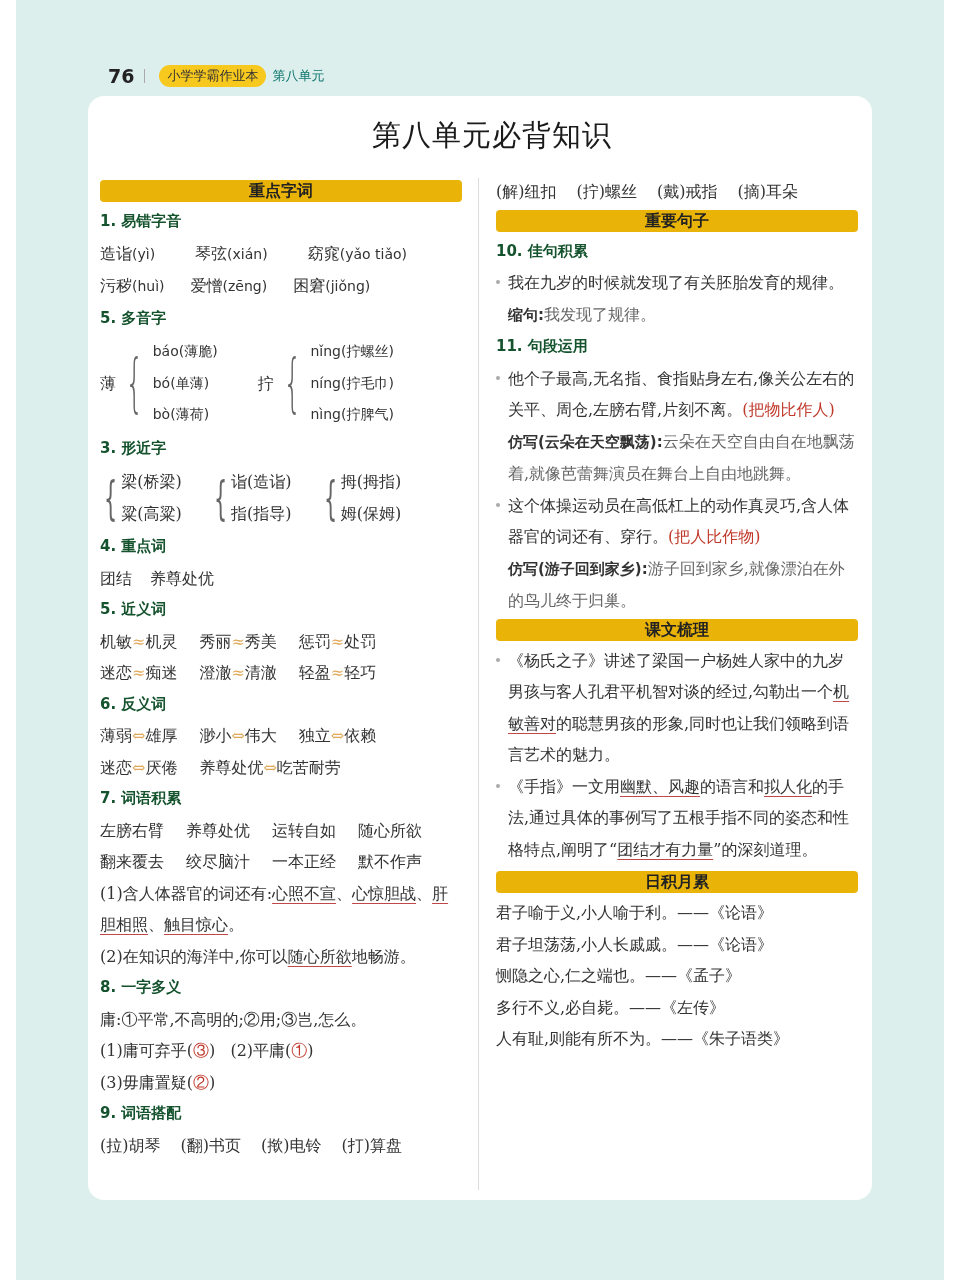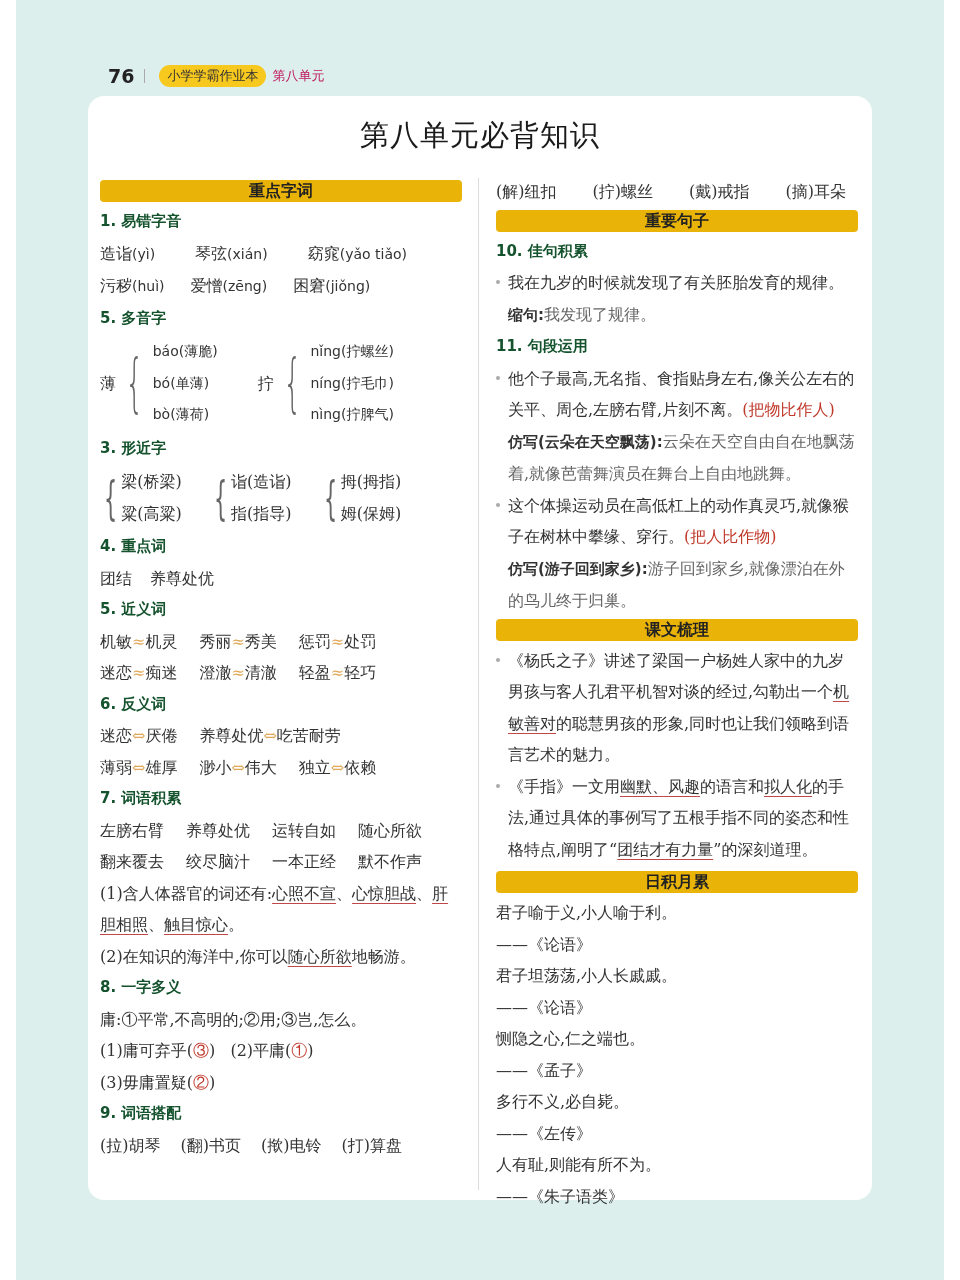--- a/index.html
+++ b/index.html
@@ -4,23 +4,23 @@
 <style>
   html,body{margin:0;padding:0;}
   body{width:960px;height:1280px;background:#fff;position:relative;overflow:hidden;
        font-family:"DejaVu Serif","Liberation Serif",serif;color:#333;}
   .bg{position:absolute;left:16px;top:0;width:928px;height:1280px;background:#dcefed;}
   .hdr{position:absolute;left:108px;top:62px;height:28px;display:flex;align-items:center;
        font-family:"DejaVu Sans","Liberation Sans",sans-serif;}
   .pnum{font-size:19px;font-weight:bold;color:#222;}
   .sep{width:1px;height:14px;background:#aaa;margin:0 14px 0 10px;}
   .pill{background:#f7c81e;border-radius:12px;padding:2px 8px;font-size:13px;color:#333;}
-  .unit{font-size:13px;color:#be185d;margin-left:6px;}
+  .unit{font-size:13px;color:#0f766e;margin-left:6px;}
   .card{position:absolute;left:88px;top:96px;width:784px;height:1104px;background:#fff;border-radius:16px;}
-  .title{position:absolute;left:0;top:20px;width:100%;text-align:center;font-size:29px;
+  .title{position:absolute;left:12px;top:20px;width:100%;text-align:center;font-size:29px;
          font-family:"DejaVu Sans","Liberation Sans",sans-serif;color:#1a1a1a;letter-spacing:1px;}
   .divider{position:absolute;left:390px;top:82px;width:1px;height:1012px;background:#ddd;}
   .col{position:absolute;top:82px;width:362px;font-size:16px;line-height:31.5px;}
   .colL{left:12px;} .colR{left:408px;}
   .band{background:#eab308;border-radius:4px;text-align:center;height:22px;line-height:22px;margin:2px 0 4px;
         font-family:"DejaVu Sans","Liberation Sans",sans-serif;font-size:16px;font-weight:bold;color:#222;}
   .h{color:#14532d;font-family:"DejaVu Sans","Liberation Sans",sans-serif;font-weight:bold;font-size:15px;}
   .row{display:flex;gap:22px;white-space:nowrap;}
   .row.tight{gap:14px;}
   .py{font-family:"DejaVu Sans","Liberation Sans",sans-serif;font-size:14px;}
@@ -30,21 +30,21 @@
   .stack{display:flex;flex-direction:column;}
   .approx{color:#e0a857;}
   .arrow{color:#e0a857;}
   .u{text-decoration:underline;text-decoration-color:#c04848;text-underline-offset:4px;}
   .red{color:#c0392b;}
   .bullet{position:relative;padding-left:12px;}
   .bullet:before{content:"";position:absolute;left:0;top:13px;width:4px;height:4px;background:#aaa;border-radius:50%;}
   .ind{padding-left:12px;}
   .b{font-family:"DejaVu Sans","Liberation Sans",sans-serif;font-weight:bold;font-size:15px;}
   .light{color:#666;}
-  .quote{display:flex;justify-content:space-between;white-space:nowrap;flex-direction:column;}
+  .quote{display:flex;justify-content:flex-start;white-space:nowrap;}
 </style>
 </head>
 <body>
 
 <div class="bg"></div>
 
 <div class="hdr">
   <span class="pnum">76</span>
   <span class="sep"></span>
   <span class="pill">小学学霸作业本</span>
@@ -130,27 +130,27 @@
       <span><span>惩罚</span><span class="approx">≈</span><span>处罚</span></span>
     </div>
     <div class="row">
       <span><span>迷恋</span><span class="approx">≈</span><span>痴迷</span></span>
       <span><span>澄澈</span><span class="approx">≈</span><span>清澈</span></span>
       <span><span>轻盈</span><span class="approx">≈</span><span>轻巧</span></span>
     </div>
 
     <div class="h">6. 反义词</div>
     <div class="row">
-      <span><span>迷恋</span><span class="arrow">⇔</span><span>厌倦</span></span>
-      <span><span>养尊处优</span><span class="arrow">⇔</span><span>吃苦耐劳</span></span>
-    </div>
-    <div class="row">
       <span><span>薄弱</span><span class="arrow">⇔</span><span>雄厚</span></span>
       <span><span>渺小</span><span class="arrow">⇔</span><span>伟大</span></span>
       <span><span>独立</span><span class="arrow">⇔</span><span>依赖</span></span>
+    </div>
+    <div class="row">
+      <span><span>迷恋</span><span class="arrow">⇔</span><span>厌倦</span></span>
+      <span><span>养尊处优</span><span class="arrow">⇔</span><span>吃苦耐劳</span></span>
     </div>
 
     <div class="h">7. 词语积累</div>
     <div class="row">
         <span>左膀右臂</span>
         <span>养尊处优</span>
         <span>运转自如</span>
         <span>随心所欲</span>
       </div>
     <div class="row">
@@ -170,35 +170,35 @@
     <div class="h">9. 词语搭配</div>
     <div class="row" style="gap:20px">
         <span>(拉)胡琴</span>
         <span>(翻)书页</span>
         <span>(揿)电铃</span>
         <span>(打)算盘</span>
       </div>
   </div>
 
   <div class="col colR" style="top:80px">
-    <div class="row" style="gap:36px">
+    <div class="row" style="gap:20px">
         <span>(解)纽扣</span>
         <span>(拧)螺丝</span>
         <span>(戴)戒指</span>
         <span>(摘)耳朵</span>
       </div>
     <div class="band">重要句子</div>
     <div class="h">10. 佳句积累</div>
     <div class="bullet">我在九岁的时候就发现了有关胚胎发育的规律。</div>
     <div class="ind"><span class="b">缩句:</span><span class="light">我发现了规律。</span></div>
 
     <div class="h">11. 句段运用</div>
     <div class="bullet"><span>他个子最高,无名指、食指贴身左右,像关公左右的关平、周仓,左膀右臂,片刻不离。</span><span class="red">(把物比作人)</span></div>
     <div class="ind"><span class="b">仿写(云朵在天空飘荡):</span><span class="light">云朵在天空自由自在地飘荡着,就像芭蕾舞演员在舞台上自由地跳舞。</span></div>
-    <div class="bullet"><span>这个体操运动员在高低杠上的动作真灵巧,就像猴子在树林中攀缘、穿行。</span><span class="red">(把人比作物)</span></div>
+    <div class="bullet"><span>这个体操运动员在高低杠上的动作真灵巧,含人体器官的词还有、穿行。</span><span class="red">(把人比作物)</span></div>
     <div class="ind"><span class="b">仿写(游子回到家乡):</span><span class="light">游子回到家乡,就像漂泊在外的鸟儿终于归巢。</span></div>
 
     <div class="band">课文梳理</div>
     <div class="bullet"><span>《杨氏之子》讲述了梁国一户杨姓人家中的九岁男孩与客人孔君平机智对谈的经过,勾勒出一个</span><span class="u">机敏善对</span><span>的聪慧男孩的形象,同时也让我们领略到语言艺术的魅力。</span></div>
     <div class="bullet"><span>《手指》一文用</span><span class="u">幽默、风趣</span><span>的语言和</span><span class="u">拟人化</span><span>的手法,通过具体的事例写了五根手指不同的姿态和性格特点,阐明了“</span><span class="u">团结才有力量</span><span>”的深刻道理。</span></div>
 
     <div class="band" style="margin-top:6px">日积月累</div>
     <div class="quote">
         <span>君子喻于义,小人喻于利。</span>
         <span>——《论语》</span>

